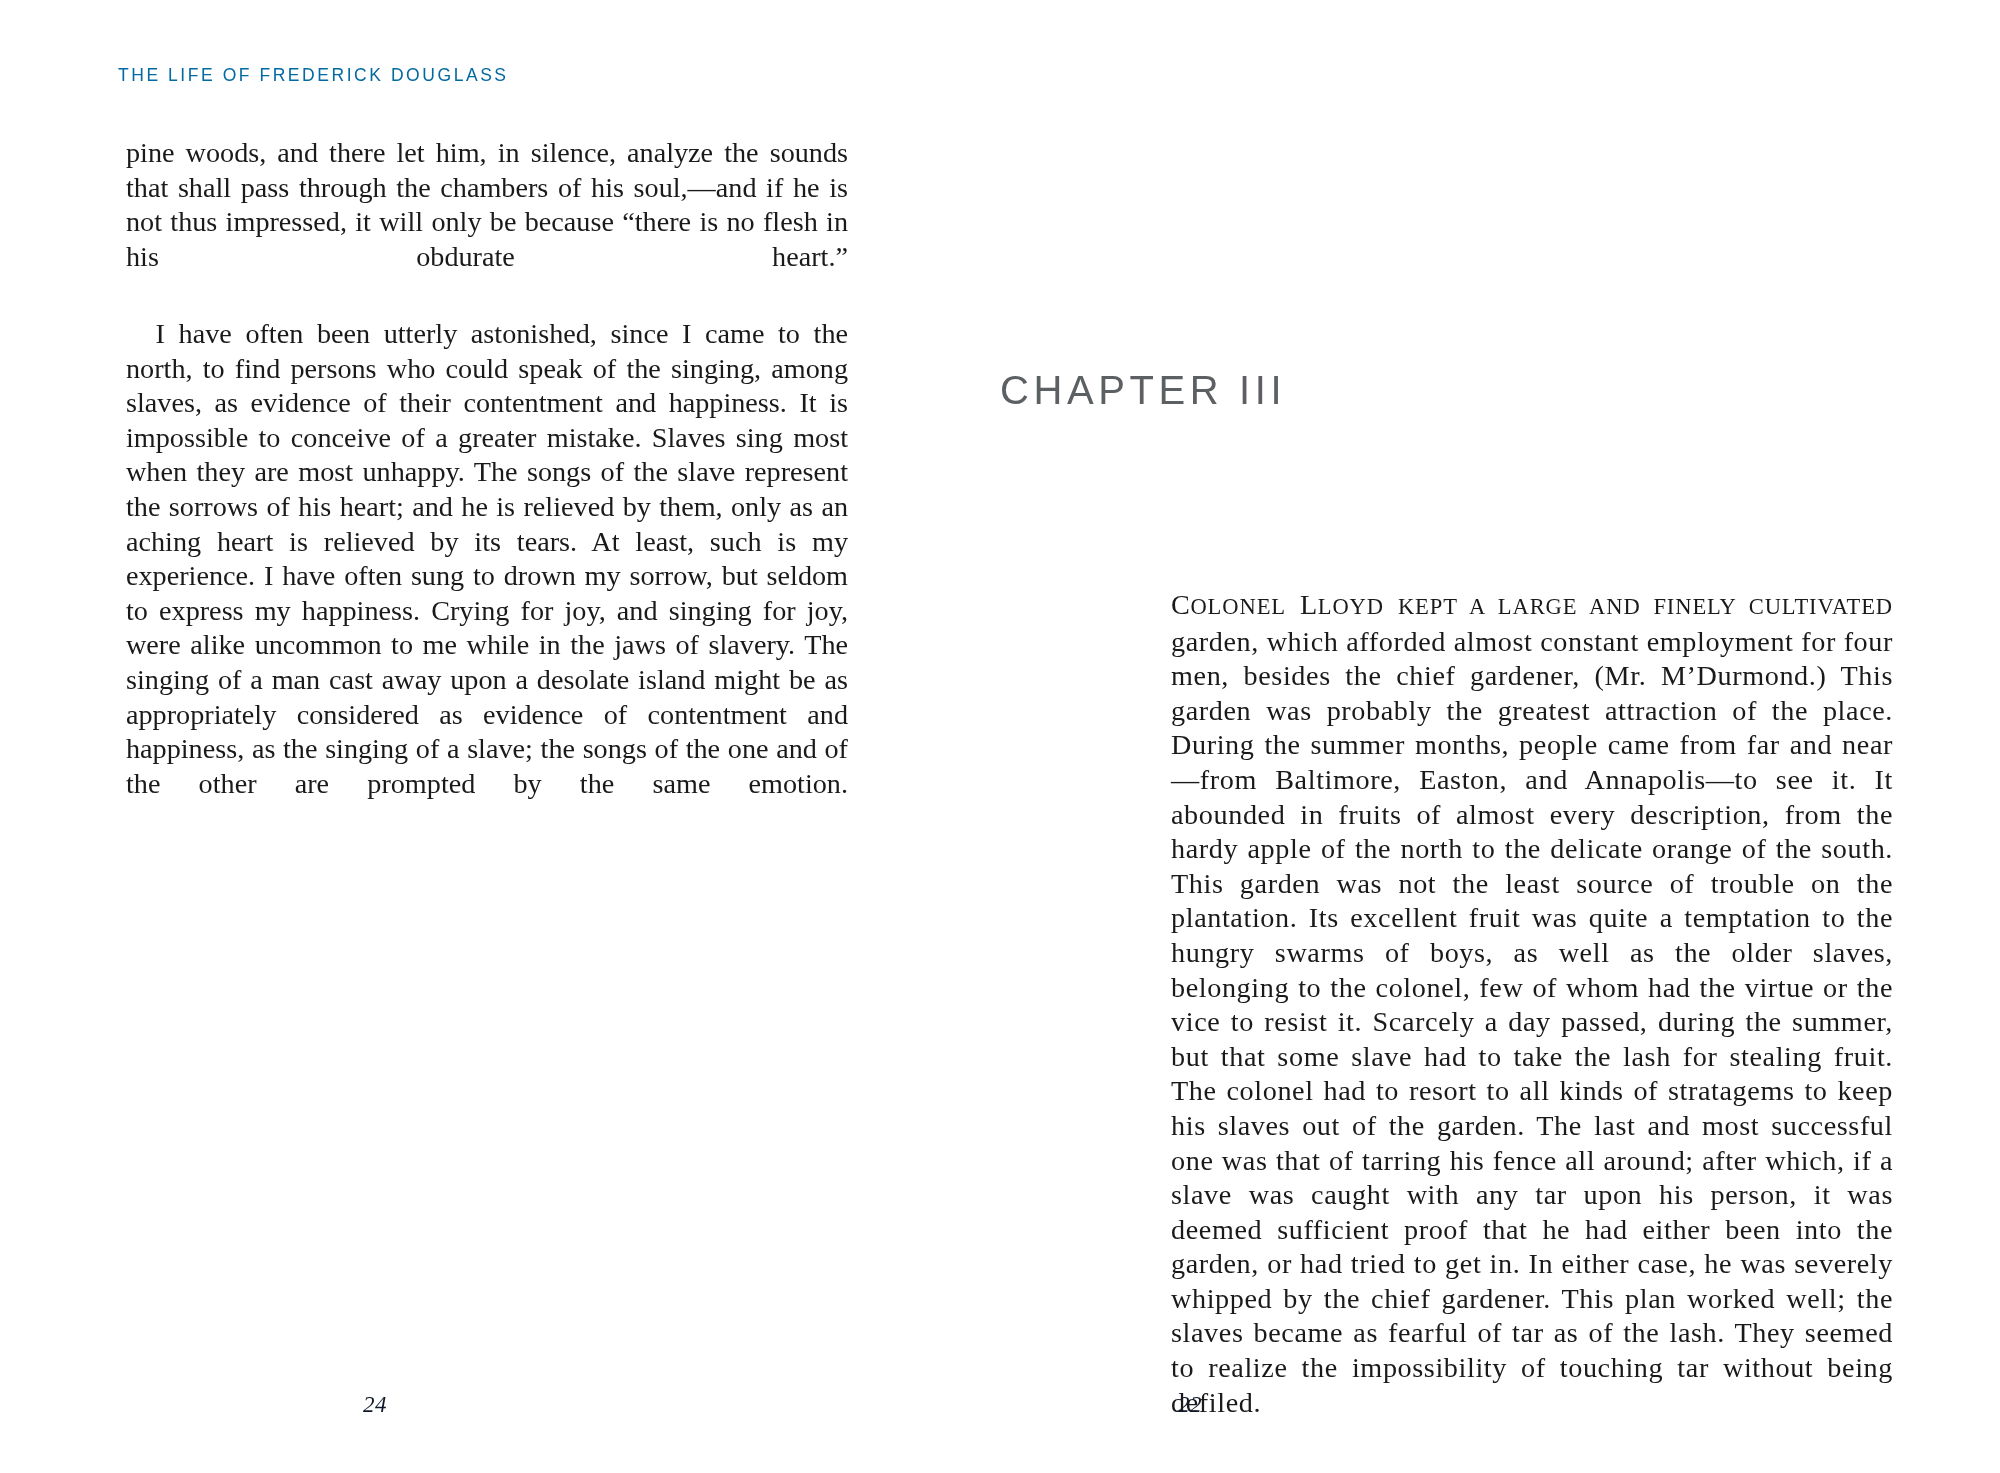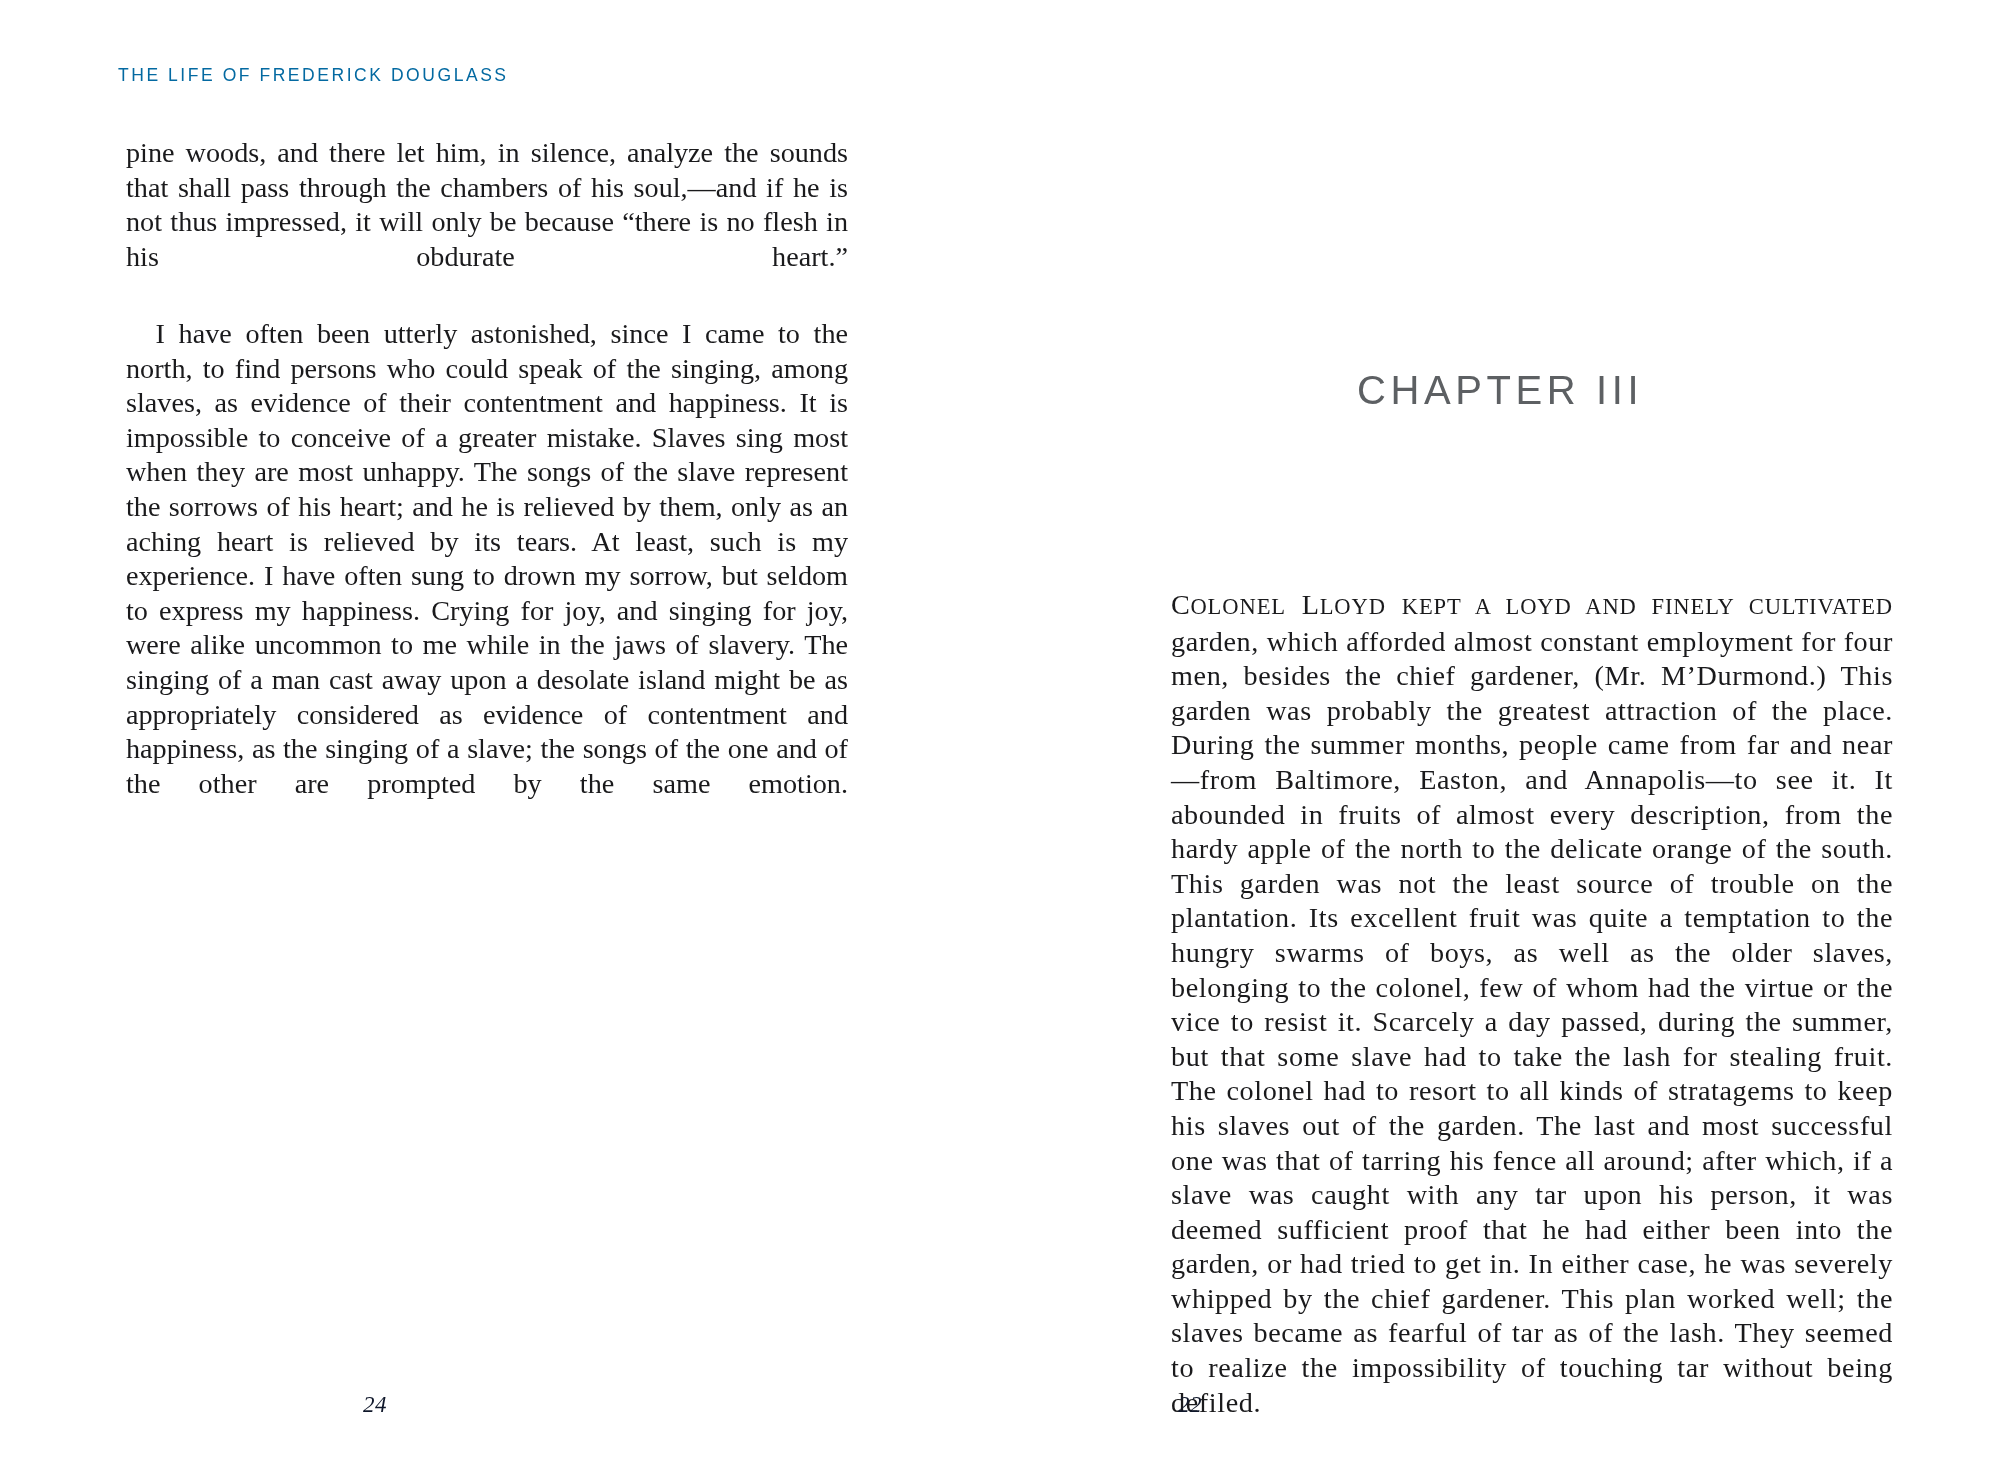--- a/index.html
+++ b/index.html
@@ -83,21 +83,21 @@
     display: inline-block;
     width: 100%;
   }
 
   
   .chapter-title {
     position: absolute;
     top: 368px;
     left: 0;
     width: 1000px;
-    text-align: center;
+    text-align: left;
     font-family: "Liberation Sans", "DejaVu Sans", sans-serif;
     font-size: 40px;
     font-weight: 400;
     letter-spacing: 4.6px;
     color: #5d6063;
     white-space: nowrap;
   }
 
   
   .opening {
@@ -142,21 +142,21 @@
   </div>
 
   <div class="page page-right">
 
     <div class="chapter-title">CHAPTER III</div>
 
     <div class="text-block">
       <p class="para opening">
         <span class="drop">C</span><span class="smallcaps">OLONEL</span>
         <span class="drop">L</span><span class="smallcaps">LOYD</span>
-        <span class="smallcaps">KEPT A LOYD AND FINELY CULTIVATED</span>
+        <span class="smallcaps">KEPT A LARGE AND FINELY CULTIVATED</span>
         <span>garden, which afforded almost constant employment for four men, besides the chief gardener, (Mr. M’Durmond.) This garden was probably the greatest attraction of the place. During the summer months, people came from far and near—from Baltimore, Easton, and Annapolis—to see it. It abounded in fruits of almost every description, from the hardy apple of the north to the delicate orange of the south. This garden was not the least source of trouble on the plantation. Its excellent fruit was quite a temptation to the hungry swarms of boys, as well as the older slaves, belonging to the colonel, few of whom had the virtue or the vice to resist it. Scarcely a day passed, during the summer, but that some slave had to take the lash for stealing fruit. The colonel had to resort to all kinds of stratagems to keep his slaves out of the garden. The last and most successful one was that of tarring his fence all around; after which, if a slave was caught with any tar upon his person, it was deemed sufficient proof that he had either been into the garden, or had tried to get in. In either case, he was severely whipped by the chief gardener. This plan worked well; the slaves became as fearful of tar as of the lash. They seemed to realize the impossibility of touching tar without being defiled.</span>
       </p>
     </div>
 
     <div class="folio">22</div>
   </div>
 
 </div>
 
 </body></html>

